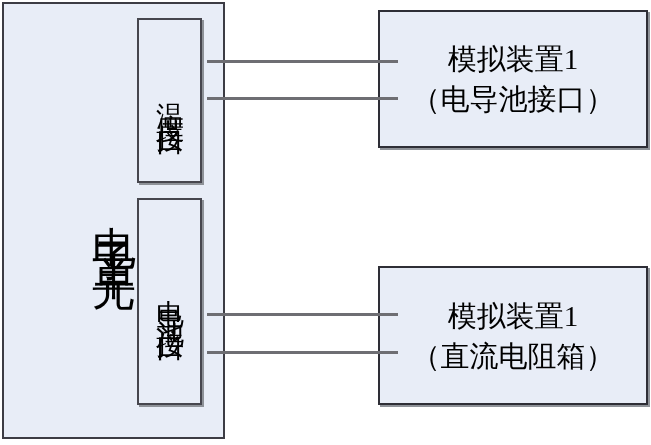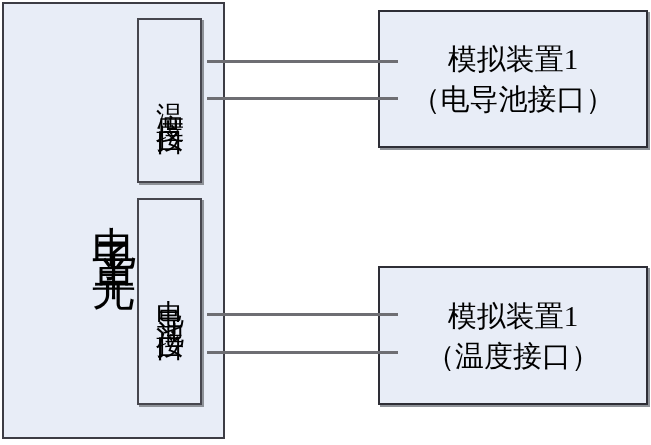--- a/index.html
+++ b/index.html
@@ -89,16 +89,16 @@
   <div class="wire wire-3"></div>
   <div class="wire wire-4"></div>
 
   <div class="box device-box device-dc shadowed">
     <span class="device-line">模拟装置1</span>
     <span class="device-line">（电导池接口）</span>
   </div>
 
   <div class="box device-box device-ac shadowed">
     <span class="device-line">模拟装置1</span>
-    <span class="device-line">（温度接口）</span>
+    <span class="device-line">（直流电阻箱）</span>
   </div>
 
 </div>
 
 </body></html>

